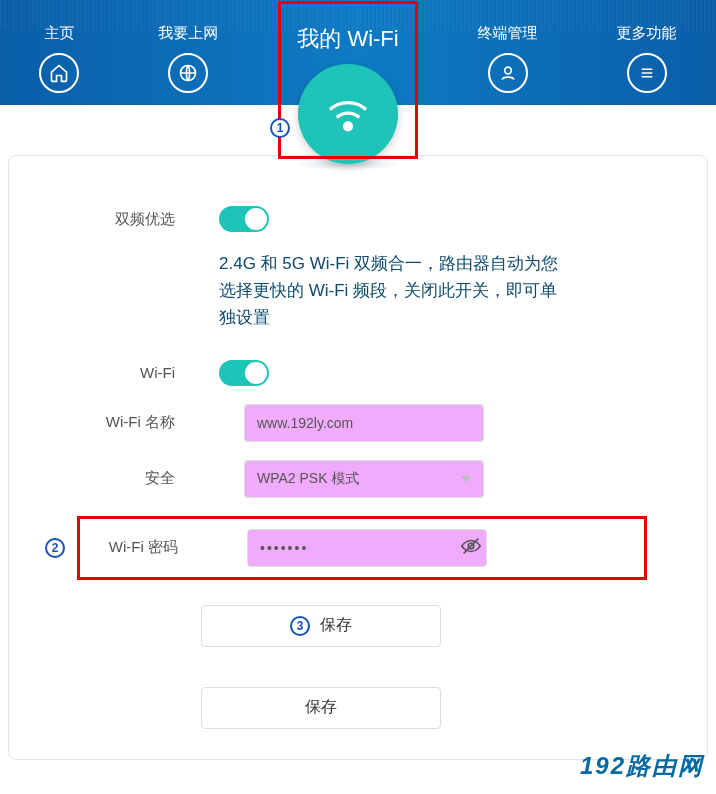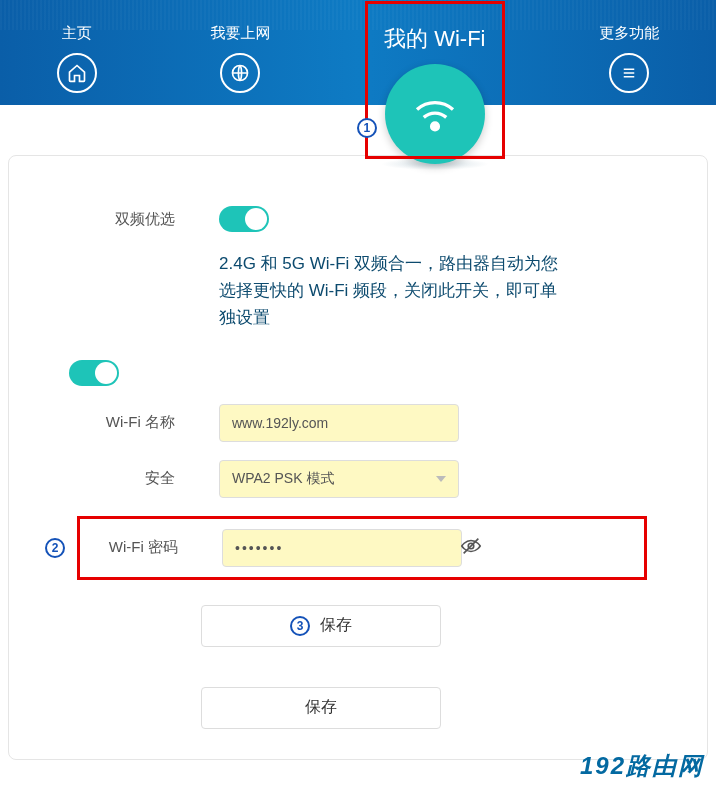--- a/index.html
+++ b/index.html
@@ -133,21 +133,22 @@
     .input-box {
       width: 240px;
       height: 38px;
       border: 1px solid #ddd;
       border-radius: 4px;
       padding: 0 12px;
       font-size: 14px;
       color: #555;
       display: flex;
       align-items: center;
-      background: #fef9c3;
+      background: #f0abfc;
+      margin-left: 25px;
     }
     .select-box {
       position: relative;
     }
     .select-box::after {
       content: '';
       position: absolute;
       right: 12px; top: 50%;
       transform: translateY(-50%);
       width: 0; height: 0;
@@ -242,20 +243,29 @@
     </div>
     <span style="font-size:22px;">我的 Wi-Fi</span>
     <span class="active-big-circle">
       <svg width="54" height="54" viewBox="0 0 24 24" fill="none" stroke="#fff" stroke-width="1.5">
           <path d="M4 10a12 12 0 0116 0M7 13.5a7.5 7.5 0 0110 0"></path>
           <circle cx="12" cy="17.5" r="1.5" fill="#fff"></circle>
         </svg>
     </span>
   </div>
 
+  <div class="nav-item">
+    <span>终端管理</span>
+    <span class="nav-icon-circle">
+      <svg width="20" height="20" viewBox="0 0 24 24" fill="none" stroke="#fff" stroke-width="2">
+          <circle cx="12" cy="9" r="4"></circle>
+          <path d="M5 20c1-4 13-4 14 0"></path>
+        </svg>
+    </span>
+  </div>
 
   <div class="nav-item">
     <span>更多功能</span>
     <span class="nav-icon-circle">
       <svg width="18" height="18" viewBox="0 0 24 24" fill="none" stroke="#fff" stroke-width="2">
           <path d="M5 7h14M5 12h14M5 17h14"></path>
         </svg>
     </span>
   </div>
 </div>
@@ -264,20 +274,21 @@
 
   <div class="form-row">
     <div class="form-label">双频优选</div>
     <div class="form-control-area">
       <div class="toggle"></div>
     </div>
   </div>
   <div class="help-text">2.4G 和 5G Wi-Fi 双频合一，路由器自动为您选择更快的 Wi-Fi 频段，关闭此开关，即可单独设置</div>
 
   <div class="form-row">
+    <div class="form-label">Wi-Fi</div>
     <div class="form-control-area">
       <div class="toggle"></div>
     </div>
   </div>
 
   <div class="form-row">
     <div class="form-label">Wi-Fi 名称</div>
     <div class="form-control-area">
       <div class="input-box">
           <span>www.192ly.com</span>

